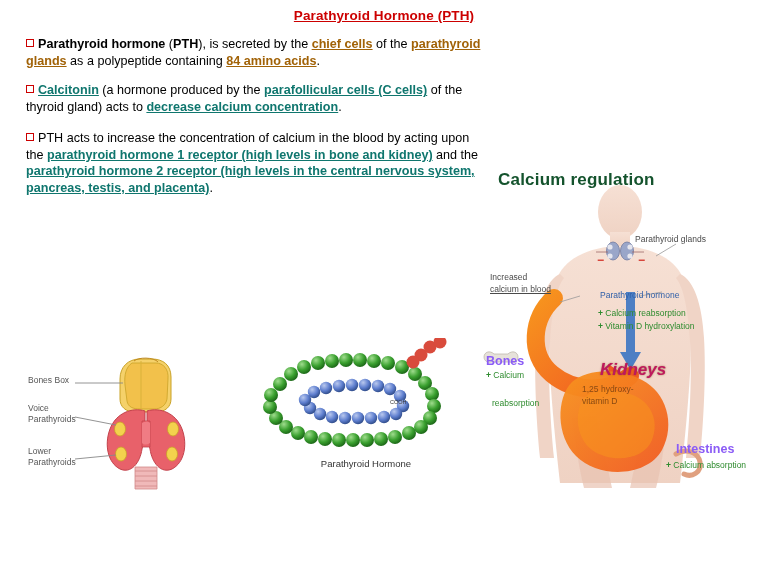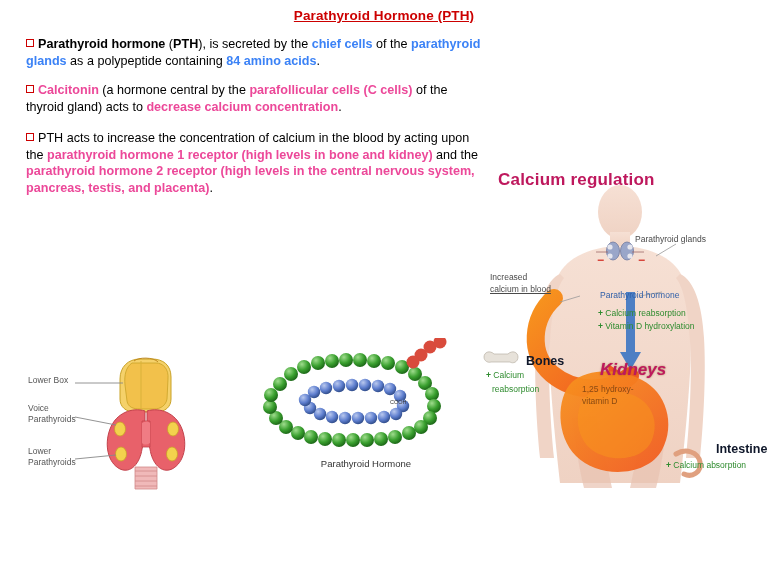--- a/index.html
+++ b/index.html
@@ -51,22 +51,22 @@
   .sq {
     display: inline-block;
     width: 8px;
     height: 8px;
     border: 1.4px solid #CC0000;
     margin-right: 4px;
     vertical-align: 1px;
     box-sizing: border-box;
   }
   .b { font-weight: bold; }
-  .red { color: #3b82f6; font-weight: bold; }
-  .blue { color: #ec4899; font-weight: bold; }
+  .red { color: #a16207; font-weight: bold; text-decoration: underline; }
+  .blue { color: #0f766e; font-weight: bold; text-decoration: underline; }
   .sup { font-size: 8px; vertical-align: super; }
 
   
   .fig-thyroid {
     position: absolute;
     left: 28px;
     top: 355px;
     width: 215px;
     height: 135px;
   }
@@ -103,30 +103,30 @@
     top: 168px;
     width: 280px;
     height: 330px;
   }
   .fig-calcium .fc-title {
     position: absolute;
     left: 18px;
     top: 2px;
     font-size: 17px;
     font-weight: bold;
-    color: #be185d;
+    color: #14532d;
     letter-spacing: 0.2px;
   }
   .fc-lbl {
     position: absolute;
     font-size: 8.5px;
     color: #4a4a4a;
     line-height: 1.2;
   }
-  .fc-lbl.dark { color: #0f172a; margin-left: 40px; }
+  .fc-lbl.dark { color: #8b5cf6; }
   .fc-green { color: #2e8b2e; }
   .fc-bold { font-weight: bold; }
   .fc-kidneys {
     position: absolute;
     font-size: 17px;
     font-weight: bold;
     color: #be185d;
     text-shadow: 0 0 2px rgba(120,60,0,0.6);
     font-style: italic;
   }
@@ -143,21 +143,21 @@
   <div class="title">Parathyroid Hormone (PTH)</div>
 
   <div class="bullets">
 
     <div class="para p1">
       <span class="sq"></span><span class="b">Parathyroid hormone</span><span> (</span><span class="b">PTH</span><span>), is secreted by the </span><span class="red">chief cells</span><span> of the </span><span class="red">parathyroid glands</span><span> as a polypeptide containing </span><span class="red">84 amino acids</span><span>.</span>
     </div>
 
 
     <div class="para p3">
-      <span class="sq"></span><span class="blue">Calcitonin</span><span> (a hormone central by the </span><span class="blue">parafollicular cells (C cells)</span><span> of the thyroid gland) acts to </span><span class="blue">decrease calcium concentration</span><span>.</span>
+      <span class="sq"></span><span class="blue">Calcitonin</span><span> (a hormone produced by the </span><span class="blue">parafollicular cells (C cells)</span><span> of the thyroid gland) acts to </span><span class="blue">decrease calcium concentration</span><span>.</span>
     </div>
 
     <div class="para p4">
       <span class="sq"></span><span>PTH acts to increase the concentration of calcium in the blood by acting upon the </span><span class="blue">parathyroid hormone 1 receptor (high levels in bone and kidney)</span><span> and the </span><span class="blue">parathyroid hormone 2 receptor (high levels in the central nervous system, pancreas, testis, and placenta)</span><span>.</span>
     </div>
 
   </div>
 
   <div class="fig-thyroid">
     <svg width="215" height="135" viewBox="0 0 215 135">
@@ -180,21 +180,21 @@
       <ellipse cx="92" cy="74" rx="5.5" ry="7" fill="#F3D24D" stroke="#C9A227" stroke-width="0.8"></ellipse>
       <ellipse cx="145" cy="74" rx="5.5" ry="7" fill="#F3D24D" stroke="#C9A227" stroke-width="0.8"></ellipse>
       <ellipse cx="93" cy="99" rx="5.5" ry="7" fill="#F3D24D" stroke="#C9A227" stroke-width="0.8"></ellipse>
       <ellipse cx="144" cy="99" rx="5.5" ry="7" fill="#F3D24D" stroke="#C9A227" stroke-width="0.8"></ellipse>
 
       <line x1="47" y1="28" x2="95" y2="28" stroke="#888888" stroke-width="0.9"></line>
       <line x1="47" y1="62" x2="88" y2="70" stroke="#888888" stroke-width="0.9"></line>
       <line x1="47" y1="104" x2="88" y2="100" stroke="#888888" stroke-width="0.9"></line>
     </svg>
 
-    <div class="lbl" style="left:0px; top:21px;">Lower Box</div>
+    <div class="lbl" style="left:0px; top:21px;">Bones Box</div>
     <div class="lbl" style="left:0px; top:49px;">Voice</div>
     <div class="lbl" style="left:0px; top:60px;">Parathyroids</div>
     <div class="lbl" style="left:0px; top:92px;">Lower</div>
     <div class="lbl" style="left:0px; top:103px;">Parathyroids</div>
   </div>
 
   <div class="fig-peptide">
     <svg width="205" height="140" viewBox="0 0 205 140">
       <defs>
         <radialGradient id="gGreen" cx="35%" cy="30%" r="70%">
@@ -363,21 +363,21 @@
     <div class="fc-lbl" style="left:118px; top:153px;">
       <span class="plus">+</span>
       <span class="fc-green">Vitamin D hydroxylation</span>
     </div>
 
     <div class="fc-lbl dark fc-bold" style="left:6px; top:186px; font-size:12.5px;">Bones</div>
     <div class="fc-lbl" style="left:6px; top:202px;">
       <span class="plus">+</span>
       <span class="fc-green">Calcium</span>
     </div>
-    <div class="fc-lbl fc-green" style="left:12px; top:216px;">reabsorption</div>
+    <div class="fc-lbl fc-green" style="left:12px; top:230px;">reabsorption</div>
 
     <div class="fc-kidneys" style="left:120px; top:192px;">Kidneys</div>
 
     <div class="fc-lbl" style="left:102px; top:216px; color:#8a4a12;">1,25 hydroxy-</div>
     <div class="fc-lbl" style="left:102px; top:228px; color:#8a4a12;">vitamin D</div>
 
     <div class="fc-lbl dark fc-bold" style="left:196px; top:274px; font-size:12.5px;">Intestines</div>
     <div class="fc-lbl" style="left:186px; top:292px;">
       <span class="plus">+</span>
       <span class="fc-green">Calcium absorption</span>

